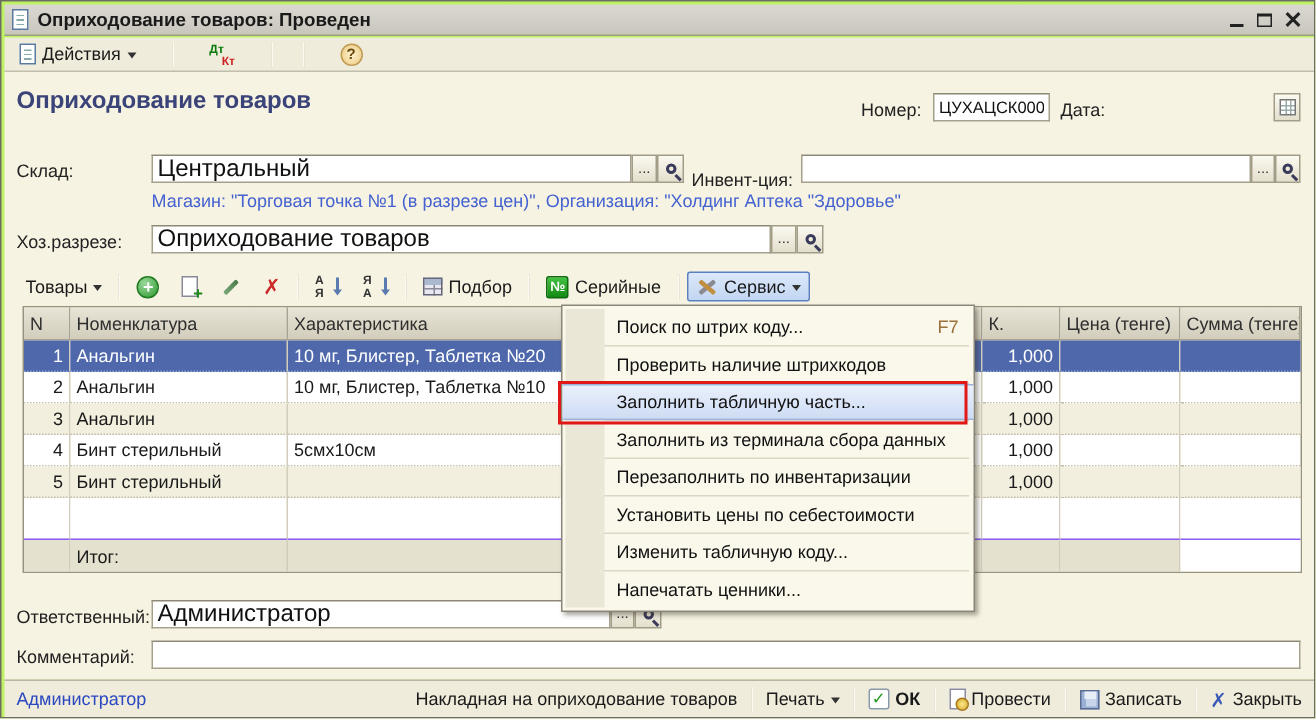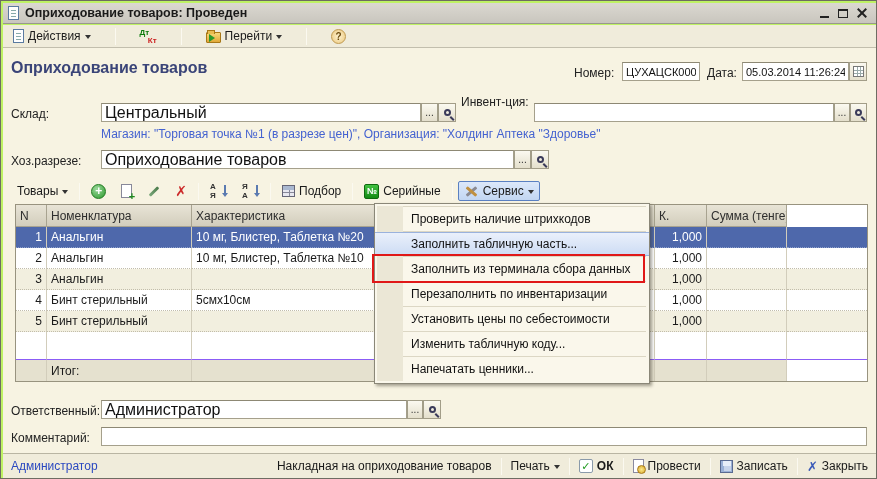--- a/index.html
+++ b/index.html
@@ -156,50 +156,44 @@
     <span class="tbtn">
       <span class="doc-icon"></span>
       <span>Действия</span>
       <span class="tri-down"></span>
     </span>
     <span class="vsep"></span>
     <span class="tbtn">
       <span class="dtkt-icon"></span>
     </span>
     <span class="vsep"></span>
-    <span class="tbtn">
-      <span class="folder-icon"></span>
-      <span>Перейти</span>
-      <span class="tri-down"></span>
-    </span>
     <span class="vsep"></span>
     <span class="tbtn">
       <span class="help-icon">?</span>
     </span>
   </div>
 
   <div class="abs form"></div>
 
   <div class="abs page-title" style="left:10px; top:58px;">Оприходование товаров</div>
   <span class="abs lbl" style="left:573px; top:65px;">Номер:</span>
   <input class="abs inp small" style="left: 621px; top: 61px; width: 78px; height: 19px;" value="ЦУХАЦСК0001">
   <span class="abs lbl" style="left:706px; top:65px;">Дата:</span>
-  <input class="abs inp small" style="left: 741px; top: 61px; width: 107px; height: 19px;" value="05.03.2014 11:26:24">
   <span class="abs btn-sq" style="left:848px; top:61px; width:18px; height:19px;">
       <span class="cal-glyph"></span>
     </span>
 
   <span class="abs lbl" style="left:10px; top:106px;">Склад:</span>
   <input class="abs inp" style="left: 100px; top: 102px; width: 320px; height: 19px;" value="Центральный">
   <span class="abs btn-sq" style="left:420px; top:102px; width:17px; height:19px;">...</span>
   <span class="abs btn-sq" style="left:437px; top:102px; width:18px; height:19px;">
       <span class="mag-glyph"></span>
     </span>
 
-  <span class="abs lbl" style="left:460px; top:94px;">Инвент-ция:</span>
+  <span class="abs lbl" style="left:460px; top:112px;">Инвент-ция:</span>
   <input class="abs inp" style="left: 533px; top: 102px; width: 300px; height: 19px;" value="">
   <span class="abs btn-sq" style="left:833px; top:102px; width:16px; height:19px;">...</span>
   <span class="abs btn-sq" style="left:849px; top:102px; width:17px; height:19px;">
       <span class="mag-glyph"></span>
     </span>
 
   <div class="abs info-caption" style="left:100px; top:126px;">Магазин: "Торговая точка №1 (в разрезе цен)", Организация: "Холдинг Аптека "Здоровье"</div>
 
   <span class="abs lbl" style="left:10px; top:153px;">Хоз.разрезе:</span>
   <input class="abs inp" style="left: 100px; top: 149px; width: 413px; height: 19px;" value="Оприходование товаров">
@@ -254,20 +248,21 @@
       <span class="tri-down"></span>
     </span>
   </div>
 
   <div class="abs grid" style="left:14px; top:203px; width:853px;">
     <div class="grow ghead">
       <span class="gcell c-n">N</span>
       <span class="gcell c-name">Номенклатура</span>
       <span class="gcell c-char">Характеристика</span>
       <span class="gcell c-k">К.</span>
+      <span class="gcell c-price">Цена (тенге)</span>
       <span class="gcell c-sum">Сумма (тенге)</span>
     </div>
     <div class="grow row-sel">
       <span class="gcell c-n">1</span>
       <span class="gcell c-name">Анальгин</span>
       <span class="gcell c-char">10 мг, Блистер, Таблетка №20</span>
       <span class="gcell c-k">1,000</span>
       <span class="gcell c-price"></span>
       <span class="gcell c-sum"></span>
     </div>
@@ -357,20 +352,24 @@
       </span>
       <span class="vsep"></span>
       <span class="sbtn">
         <span class="closex-icon">✗</span>
         <span>Закрыть</span>
       </span>
     </span>
   </div>
 
   <div class="abs menu">
+    <div class="menu-item">
+      <span>Поиск по штрих коду...</span>
+      <span class="shortcut">F7</span>
+    </div>
     <div class="menu-sep"></div>
     <div class="menu-item">
       <span>Проверить наличие штрихкодов</span>
     </div>
     <div class="menu-sep"></div>
     <div class="menu-item hl">
       <span>Заполнить табличную часть...</span>
     </div>
     <div class="menu-sep"></div>
     <div class="menu-item">

